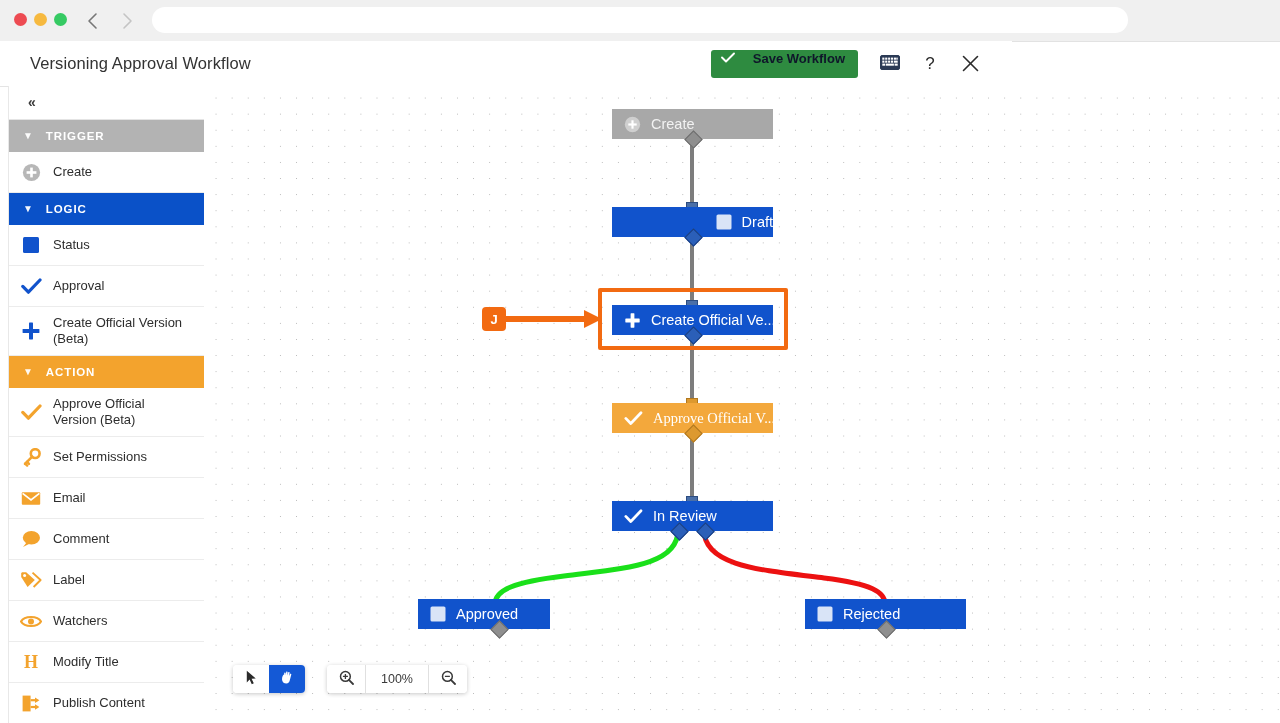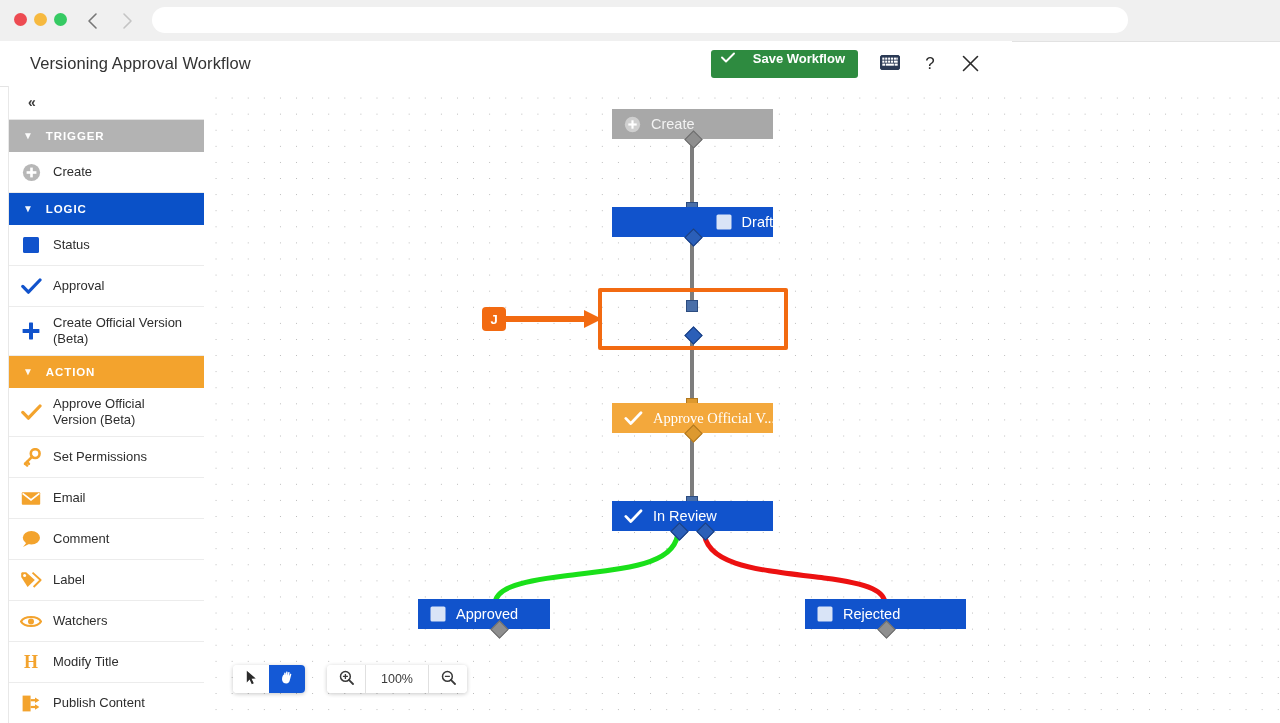--- a/index.html
+++ b/index.html
@@ -79,21 +79,21 @@
     position: absolute;
     right: 22px; top: 0;
     height: 45px;
     display: flex;
     align-items: center;
     gap: 0;
   }
   .save-btn {
     height: 28px;
     background: #2e8b40;
-    color: #ffffff;
+    color: #0f172a;
     border: none;
     border-radius: 3px;
     font-size: 13px;
     font-family: "Liberation Sans", sans-serif;
     padding: 0 13px 11px 10px;
     display: flex;
     align-items: center;
     gap: 18px;
     cursor: pointer;
     font-weight: bold;
@@ -556,20 +556,29 @@
 
   <div class="highlight-box" style="left:394px; top:202px; width:190px; height:62px;"></div>
 
   <div class="jbadge" style="left:278px; top:221px;">J</div>
   <svg width="110" height="24" style="position:absolute;left:302px;top:221px;">
     <line x1="0" y1="12" x2="82" y2="12" stroke="#f26a11" stroke-width="6"></line>
     <polygon points="96,12 78,3 78,21" fill="#f26a11"></polygon>
   </svg>
 
   <div class="port-sq port-sq-blue" style="left:482px; top:214px;"></div>
+  <div class="node node-blue" style="left:408px; top:219px; width:161px;">
+    <span style="display:flex;">
+      <svg width="17" height="17" viewBox="0 0 18 18">
+        <rect x="7" y="1.4" width="4" height="15.2" rx="0.5" fill="#ffffff"></rect>
+        <rect x="1.4" y="7" width="15.2" height="4" rx="0.5" fill="#ffffff"></rect>
+      </svg>
+    </span>
+    <span>Create Official Ve...</span>
+  </div>
   <div class="port port-blue" style="left:483px; top:243px;"></div>
 
   <div class="port-sq port-sq-orange" style="left:482px; top:312px;"></div>
   <div class="node node-orange" style="left:408px; top:317px; width:161px;">
     <span style="display:flex;">
       <svg width="19" height="15" viewBox="0 0 21 17">
           <polyline points="1.8,8.4 7.4,14.2 19,2" fill="none" stroke="#ffffff" stroke-width="3.1" stroke-linecap="round" stroke-linejoin="round"></polyline>
         </svg>
     </span>
     <span>Approve Official V...</span>

